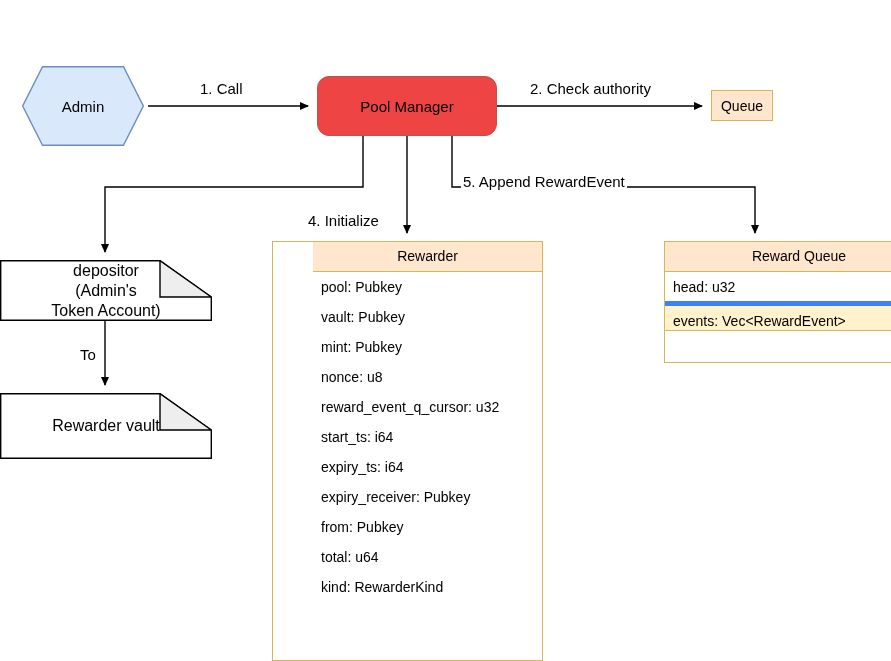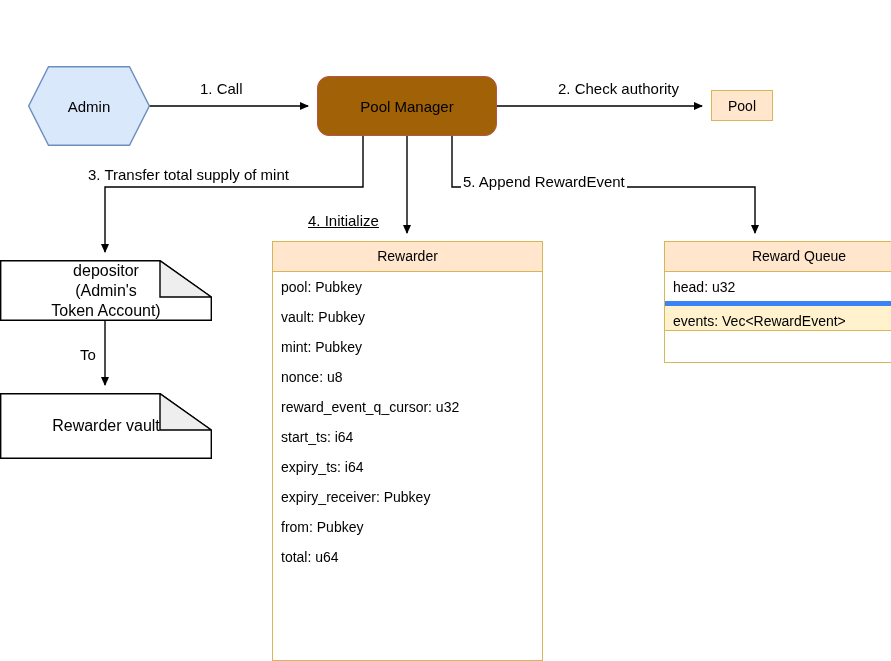--- a/index.html
+++ b/index.html
@@ -28,21 +28,21 @@
     pointer-events: none;
   }
 
   .node {
     position: absolute;
     box-sizing: border-box;
   }
 
   
   .hex-wrap {
-    left: 28px;
+    left: 22px;
     top: 66px;
     width: 122px;
     height: 98px;
   }
   .hex-wrap svg { display: block; }
   .hex-label {
     position: absolute;
     left: 0; top: 0;
     width: 122px; height: 80px;
     display: flex;
@@ -50,21 +50,21 @@
     justify-content: center;
     font-size: 15px;
   }
 
   
   .pool-manager {
     left: 317px;
     top: 76px;
     width: 180px;
     height: 60px;
-    background: #a16207;
+    background: #ef4444;
     border: 1px solid #b85450;
     border-radius: 12px;
     display: flex;
     align-items: center;
     justify-content: center;
     font-size: 15px;
   }
 
   
   .pool-box {
@@ -112,20 +112,21 @@
     border-top: 5px solid #3b82f6;
     border-bottom: 1px solid #d6b656;
     margin-top: -1px;
   }
 
   .rewarder-box {
     left: 272px;
     top: 241px;
     width: 271px;
     height: 420px;
+    padding-left: 40px;
   }
   .queue-box {
     left: 620px;
     top: 241px;
     width: 270px;
     height: 122px;
     margin-left: 44px;
   }
 
   
@@ -153,23 +154,23 @@
   
   .edge-label {
     position: absolute;
     font-size: 15px;
     white-space: nowrap;
     background: #ffffff;
     padding: 0 2px;
     line-height: 18px;
   }
   .lbl-call        { left: 198px; top: 80px; }
-  .lbl-check       { left: 528px; top: 80px; margin-left: 28px; }
+  .lbl-check       { left: 528px; top: 80px; }
   .lbl-transfer    { left: 86px;  top: 166px; }
-  .lbl-initialize  { left: 306px; top: 212px; text-decoration: underline; }
+  .lbl-initialize  { left: 306px; top: 212px; }
   .lbl-append      { left: 461px; top: 161px; margin-top: 12px; }
   .lbl-to          { left: 78px;  top: 346px; }
 </style>
 </head>
 <body>
 
 <div id="canvas">
 
   <svg id="edge-layer" viewBox="0 0 891 661" width="891" height="661" xmlns="http://www.w3.org/2000/svg">
     <defs>
@@ -208,21 +209,21 @@
       <polygon points="20.5,0.7 101.5,0.7 121.3,40 101.5,79.3 20.5,79.3 0.7,40" fill="#dae8fc" stroke="#6c8ebf" stroke-width="1.4"></polygon>
     </svg>
     <div class="hex-label">Admin</div>
   </div>
 
   <div class="node pool-manager">
     <span>Pool Manager</span>
   </div>
 
   <div class="node pool-box">
-    <span>Pool</span>
+    <span>Queue</span>
   </div>
 
   <div class="note depositor-note">
     <svg width="212" height="61" viewBox="0 0 212 61" xmlns="http://www.w3.org/2000/svg">
       <path d="M0.7,0.7 L160,0.7 L211.3,37 L211.3,60.3 L0.7,60.3 Z" fill="#ffffff" stroke="#000000" stroke-width="1.4"></path>
       <path d="M160,0.7 L160,37 L211.3,37 Z" fill="#eeeeee" stroke="#000000" stroke-width="1.4"></path>
     </svg>
     <div class="note-label">
       <span>depositor</span>
       <span>(Admin's</span>
@@ -246,31 +247,31 @@
       <div class="class-row">pool: Pubkey</div>
       <div class="class-row">vault: Pubkey</div>
       <div class="class-row">mint: Pubkey</div>
       <div class="class-row">nonce: u8</div>
       <div class="class-row">reward_event_q_cursor: u32</div>
       <div class="class-row">start_ts: i64</div>
       <div class="class-row">expiry_ts: i64</div>
       <div class="class-row">expiry_receiver: Pubkey</div>
       <div class="class-row">from: Pubkey</div>
       <div class="class-row">total: u64</div>
+      <div class="class-row">kind: RewarderKind</div>
     </div>
   </div>
 
   <div class="node class-box queue-box">
     <div class="class-title">Reward Queue</div>
     <div class="class-rows">
       <div class="class-row">head: u32</div>
       <div class="class-row highlight">events: Vec&lt;RewardEvent&gt;</div>
     </div>
   </div>
 
   <div class="edge-label lbl-call">1. Call</div>
   <div class="edge-label lbl-check">2. Check authority</div>
-  <div class="edge-label lbl-transfer">3. Transfer total supply of mint</div>
   <div class="edge-label lbl-initialize">4. Initialize</div>
   <div class="edge-label lbl-append">5. Append RewardEvent</div>
   <div class="edge-label lbl-to">To</div>
 
 </div>
 
 </body></html>

